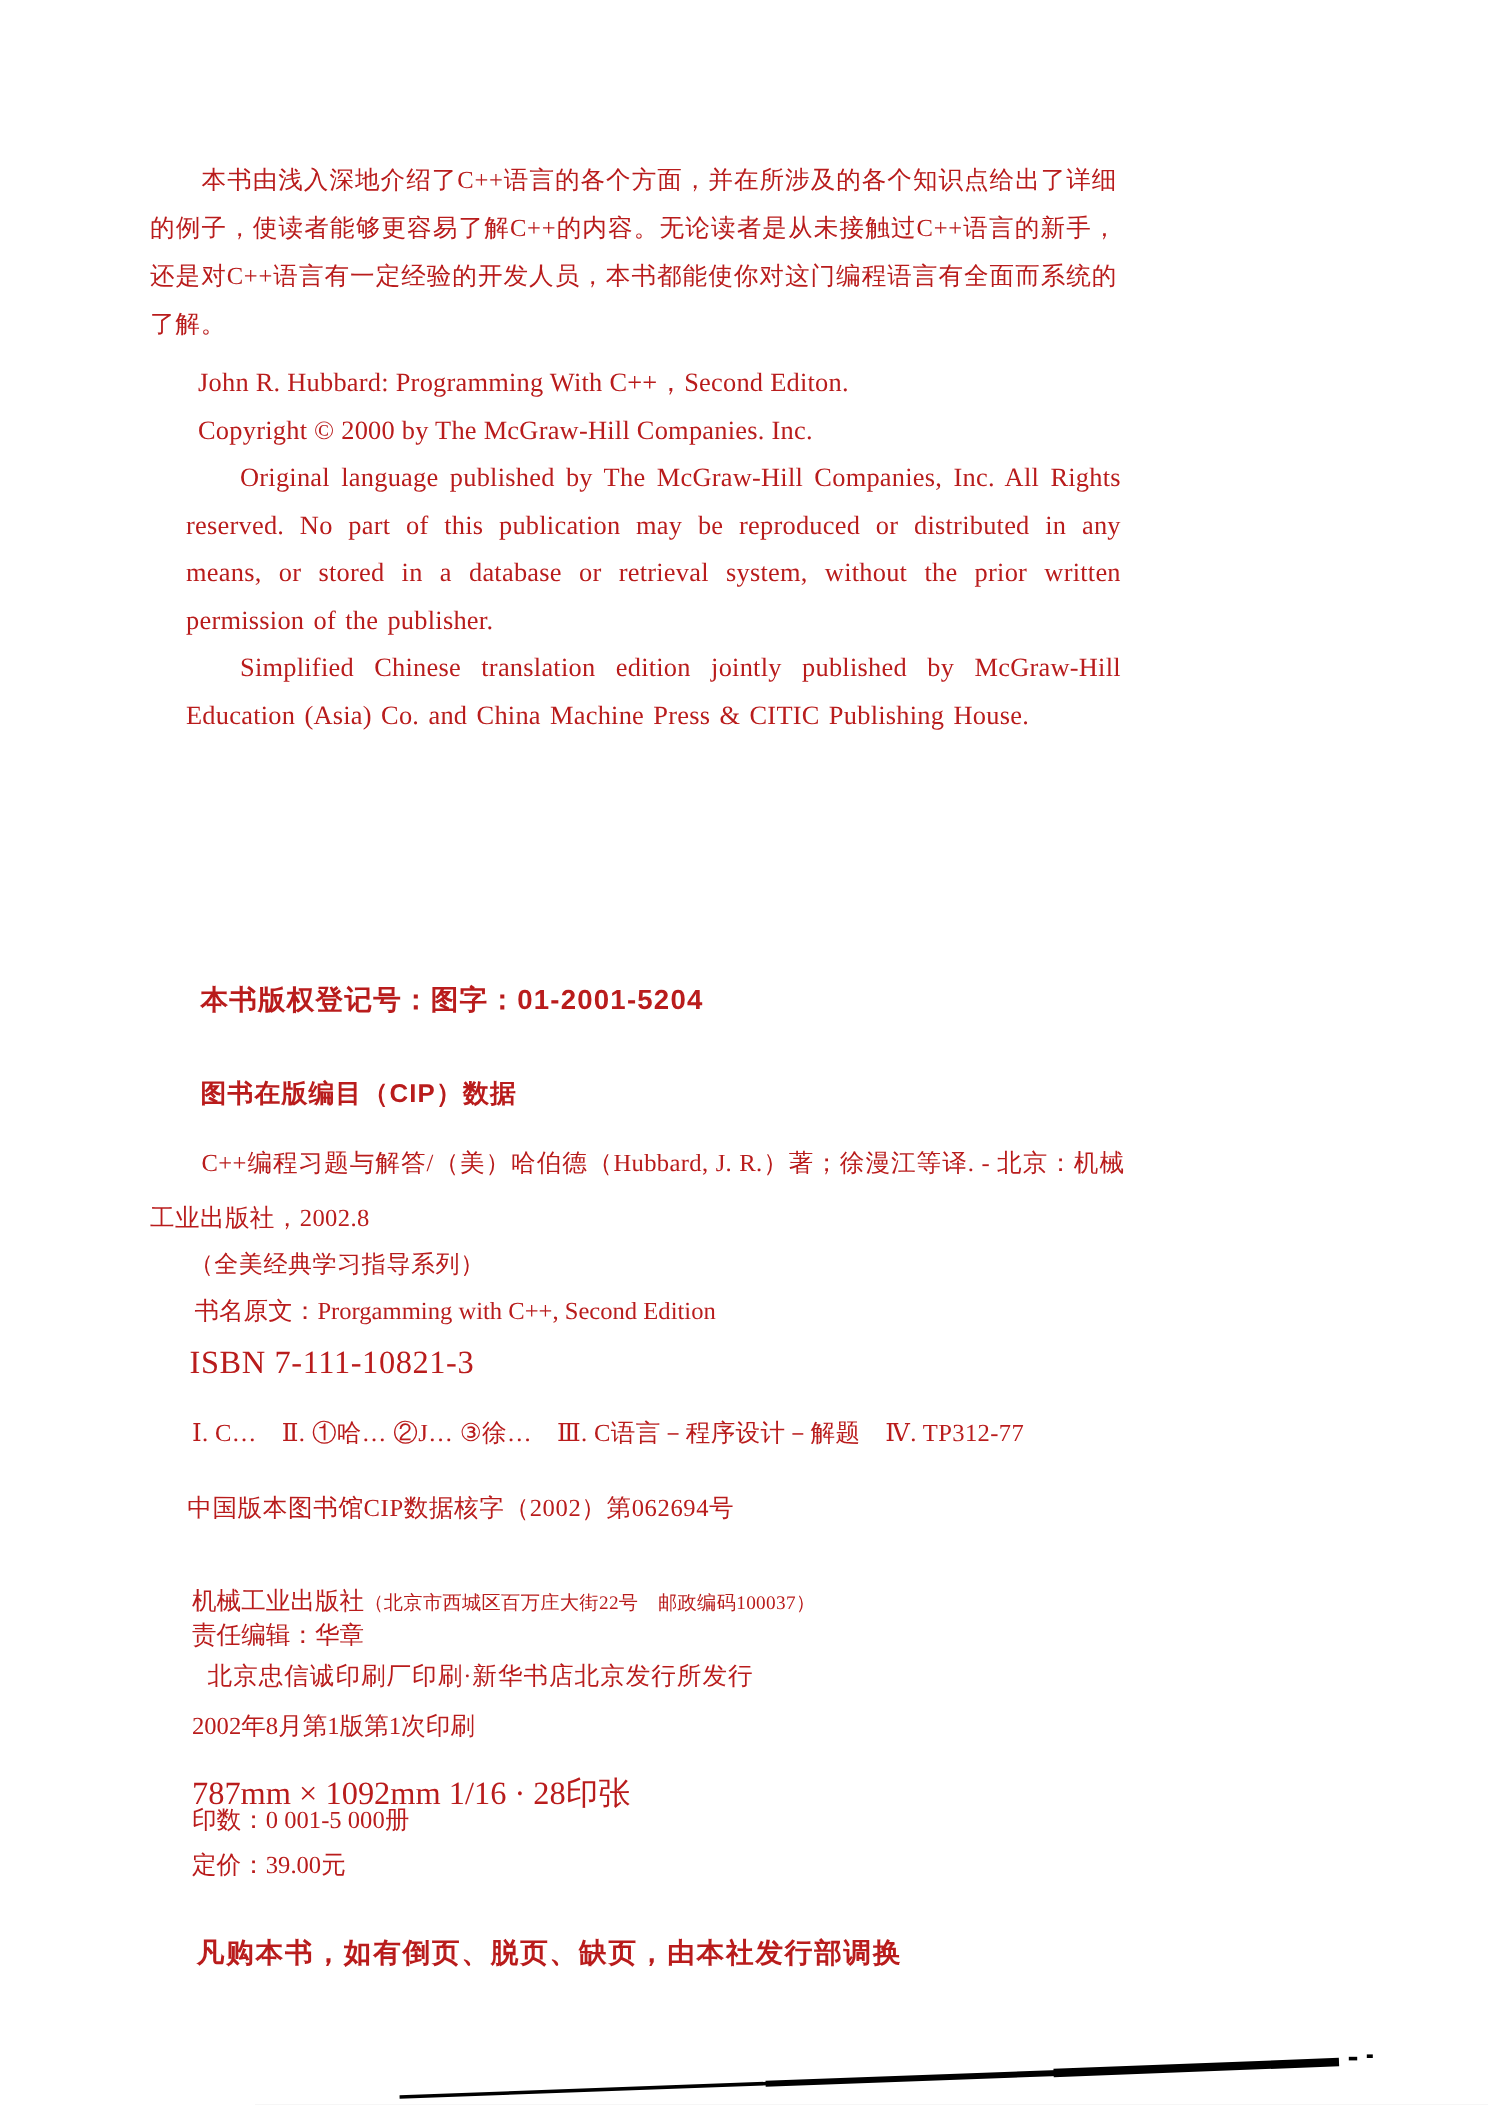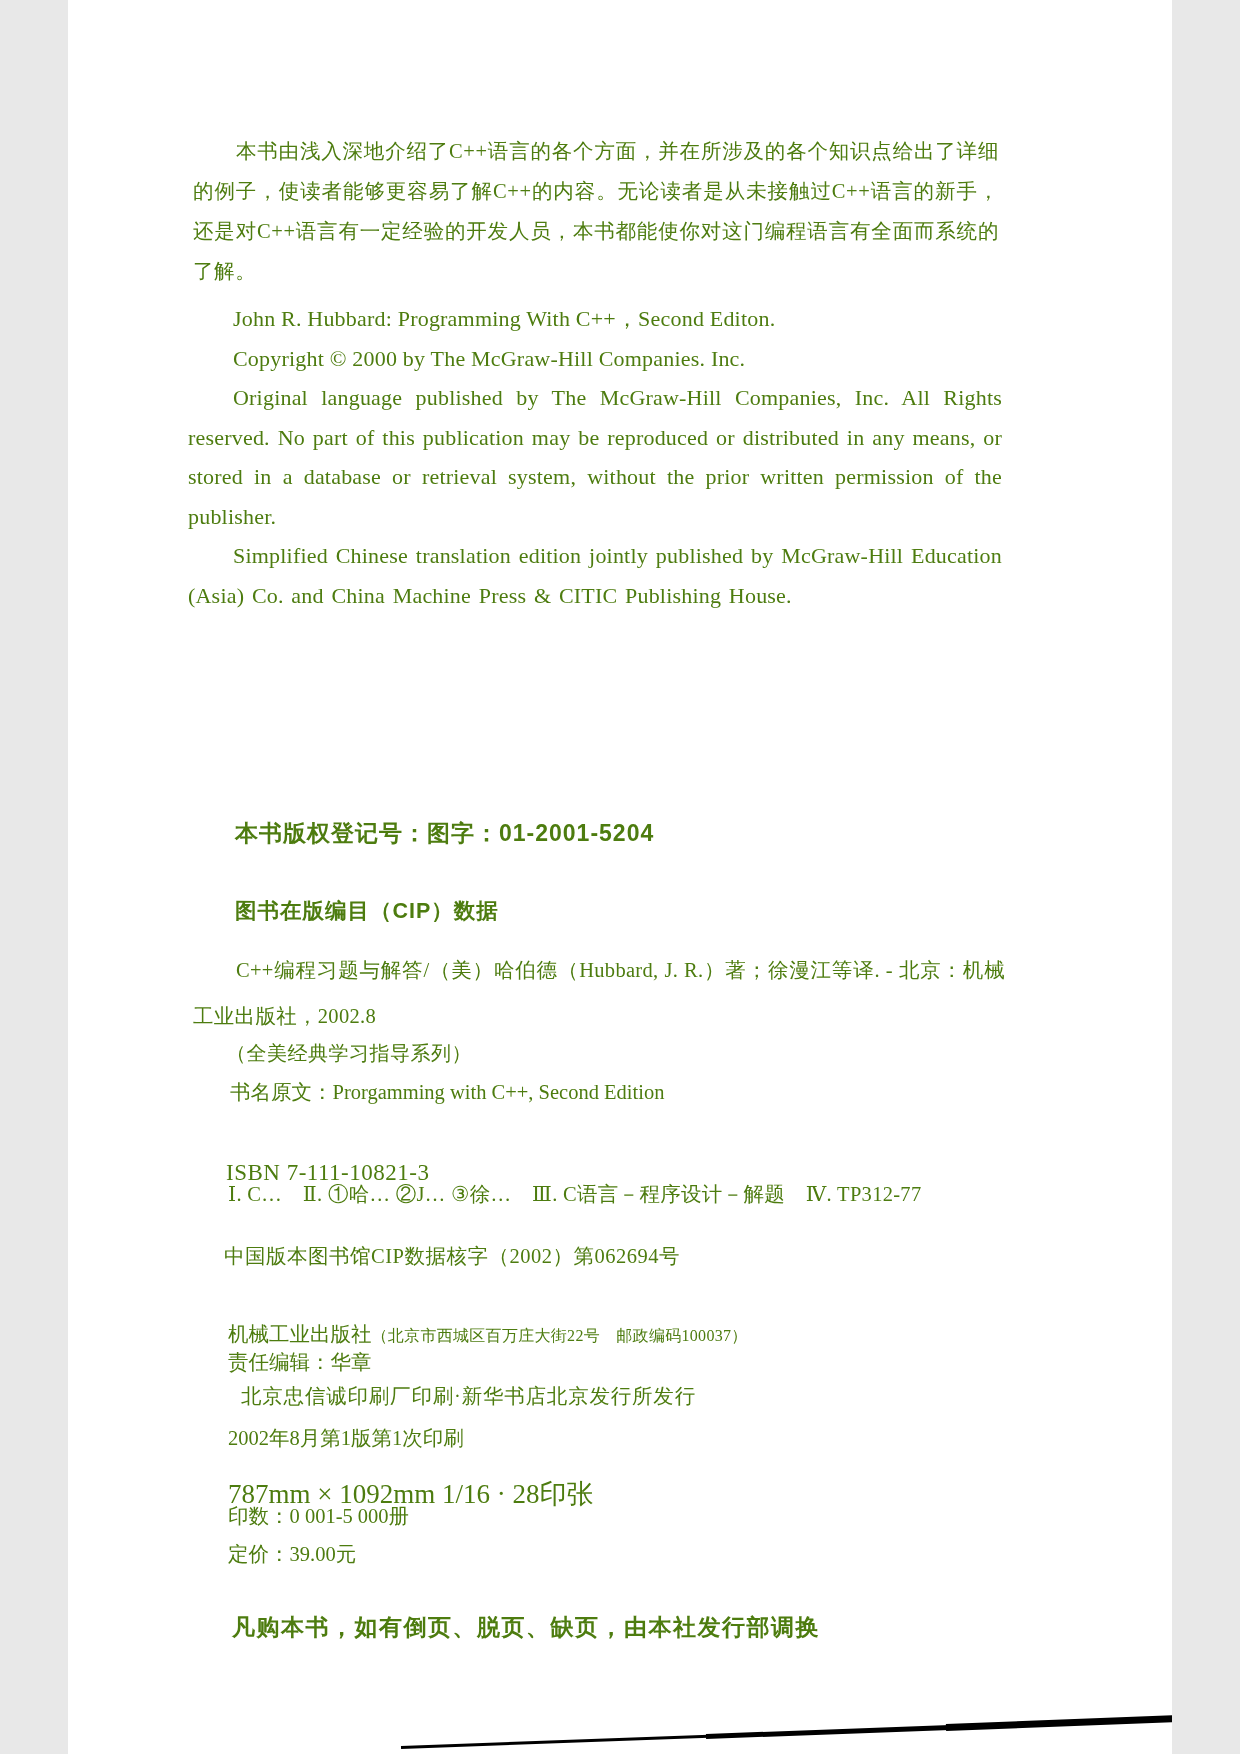--- a/index.html
+++ b/index.html
@@ -1,41 +1,41 @@
 <!DOCTYPE html>
 <html><head>
 <meta charset="utf-8">
 <style>
   html,body { margin:0; padding:0; background:#e8e8e8; }
   .page {
     position:relative;
-    width:1104px; height:1754px;
+    width:1240px; height:1754px;
     margin:0 auto;
     background:#ffffff;
     overflow:hidden;
-    color:#4d7c0f;
+    color:#b91c1c;
     font-family:"Liberation Serif","DejaVu Serif",serif;
   }
   .para, .line { position:absolute; margin:0; }
 
   
   .intro {
     left:125px; top:131px; width:806px;
     font-size:20.5px; line-height:40px;
     text-indent:43px; text-align:justify; text-align-last:left;
     letter-spacing:0.6px;
   }
 
   
   .eng { position:absolute; left:120px; top:299px; width:814px; }
   .eng p {
     margin:0; font-size:22px; line-height:39.5px;
     text-indent:45px; letter-spacing:0.2px;
   }
-  .eng p.just { text-align:justify; text-align-last:left; word-spacing:2px; }
+  .eng p.just { text-align:justify; text-align-last:left; word-spacing:2px;margin-left:35px; }
 
   
   .rights { position:absolute; left:125px; top:608px; width:808px; }
   .rights p {
     margin:0; font-size:20.5px; line-height:39px;
     text-indent:43px; letter-spacing:0.4px;
   }
   .rights p.just { text-align:justify; text-align-last:left; }
 
   .bold-sans {
@@ -47,21 +47,21 @@
   .cip-h { left:167px; top:896px; font-size:21.5px; letter-spacing:1px; }
 
   .entry {
     left:125px; top:947px; width:812px;
     font-size:20.5px; line-height:46px;
     text-indent:43px; text-align:justify; text-align-last:left;
     letter-spacing:0.3px;
   }
   .series   { left:158px; top:1040px; font-size:20px; letter-spacing:0.5px; }
   .orig     { left:162px; top:1078px; font-size:20.5px; }
-  .isbn     { left:158px; top:1120px; font-size:23px; letter-spacing:0.5px;margin-top:40px; }
+  .isbn     { left:158px; top:1120px; font-size:27px; letter-spacing:0.5px; }
   .classif  { left:160px; top:1180px; font-size:20.5px; letter-spacing:0.3px; }
   .record   { left:156px; top:1242px; font-size:20.5px; letter-spacing:0.5px; }
 
   .pub      { left:160px; top:1304px; font-size:20.5px;margin-top:16px; }
   .pub .addr{ font-size:16px; letter-spacing:0.3px; }
   .editor   { left:160px; top:1348px; font-size:20.5px; }
   .printer  { left:173px; top:1382px; font-size:20.5px; letter-spacing:0.8px; }
   .edition  { left:160px; top:1424px; font-size:20.5px; }
   .format   { left:160px; top:1476px; font-size:27px; }
   .printrun { left:160px; top:1502px; font-size:20.5px; }

